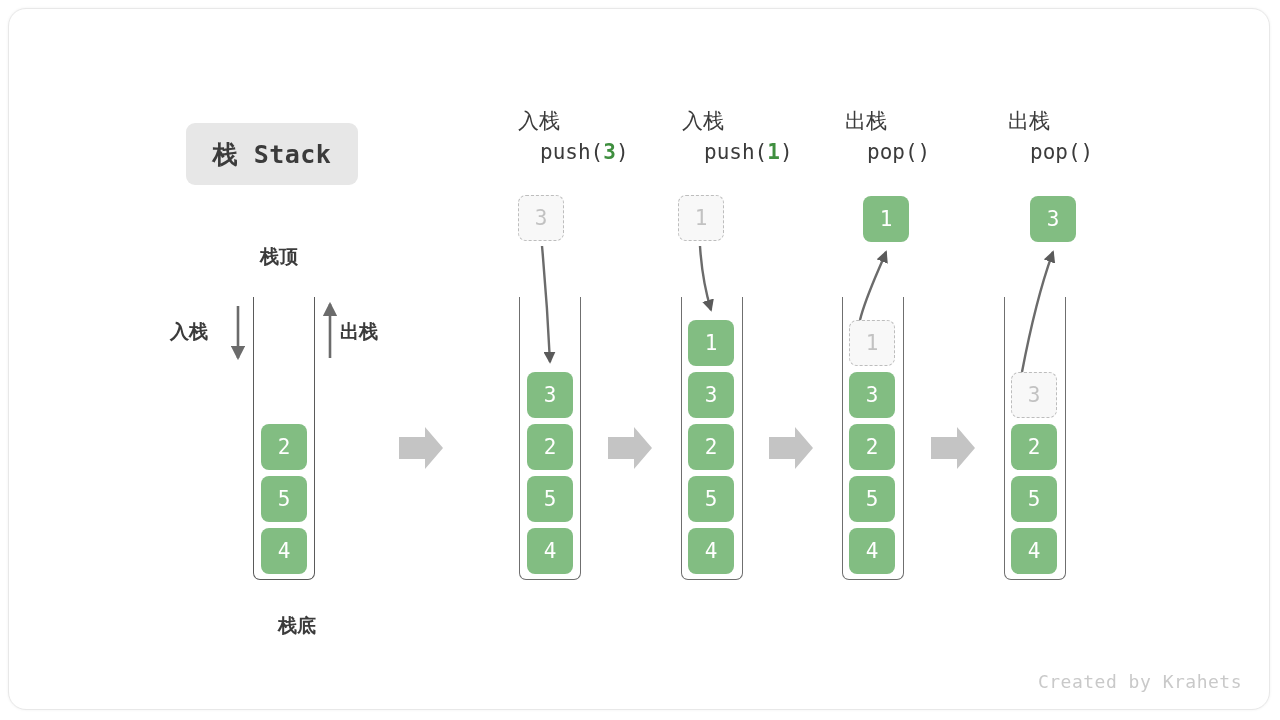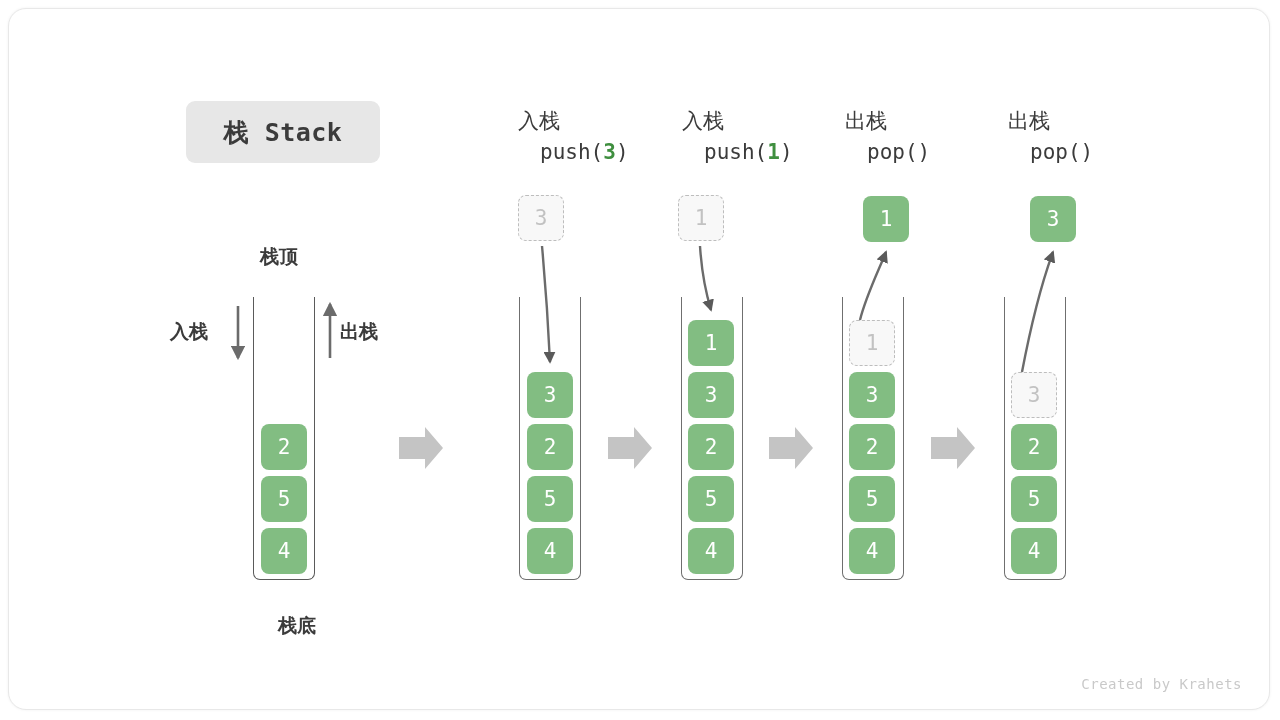--- a/index.html
+++ b/index.html
@@ -22,22 +22,22 @@
     box-sizing: border-box;
     background: #ffffff;
     border: 1px solid #e8e8e8;
     border-radius: 18px;
     box-shadow: 0 0 3px rgba(0,0,0,0.06);
   }
 
   
   #title-badge {
     position: absolute;
-    left: 186px; top: 101px;
-    width: 194px; height: 62px;
+    left: 186px; top: 123px;
+    width: 172px; height: 62px;
     background: #e7e7e7;
     border-radius: 9px;
     display: flex;
     align-items: center;
     justify-content: center;
     text-align: right;
   }
   #title-badge .t {
     font-family: "DejaVu Sans Mono", monospace;
     font-size: 25px;
@@ -114,21 +114,21 @@
     background: #f8f8f8;
     color: #c2c2c2;
     border: 1.6px dashed #bdbdbd;
   }
 
   
   #footer {
     position: absolute;
     right: 38px; bottom: 28px;
     font-family: "DejaVu Sans Mono", monospace;
-    font-size: 14px;
+    font-size: 18px;
     color: #c9c9c9;
     letter-spacing: 0.5px;
     white-space: nowrap;
   }
 
   svg.overlay {
     position: absolute;
     left: 0; top: 0;
     width: 1280px; height: 720px;
     pointer-events: none;

